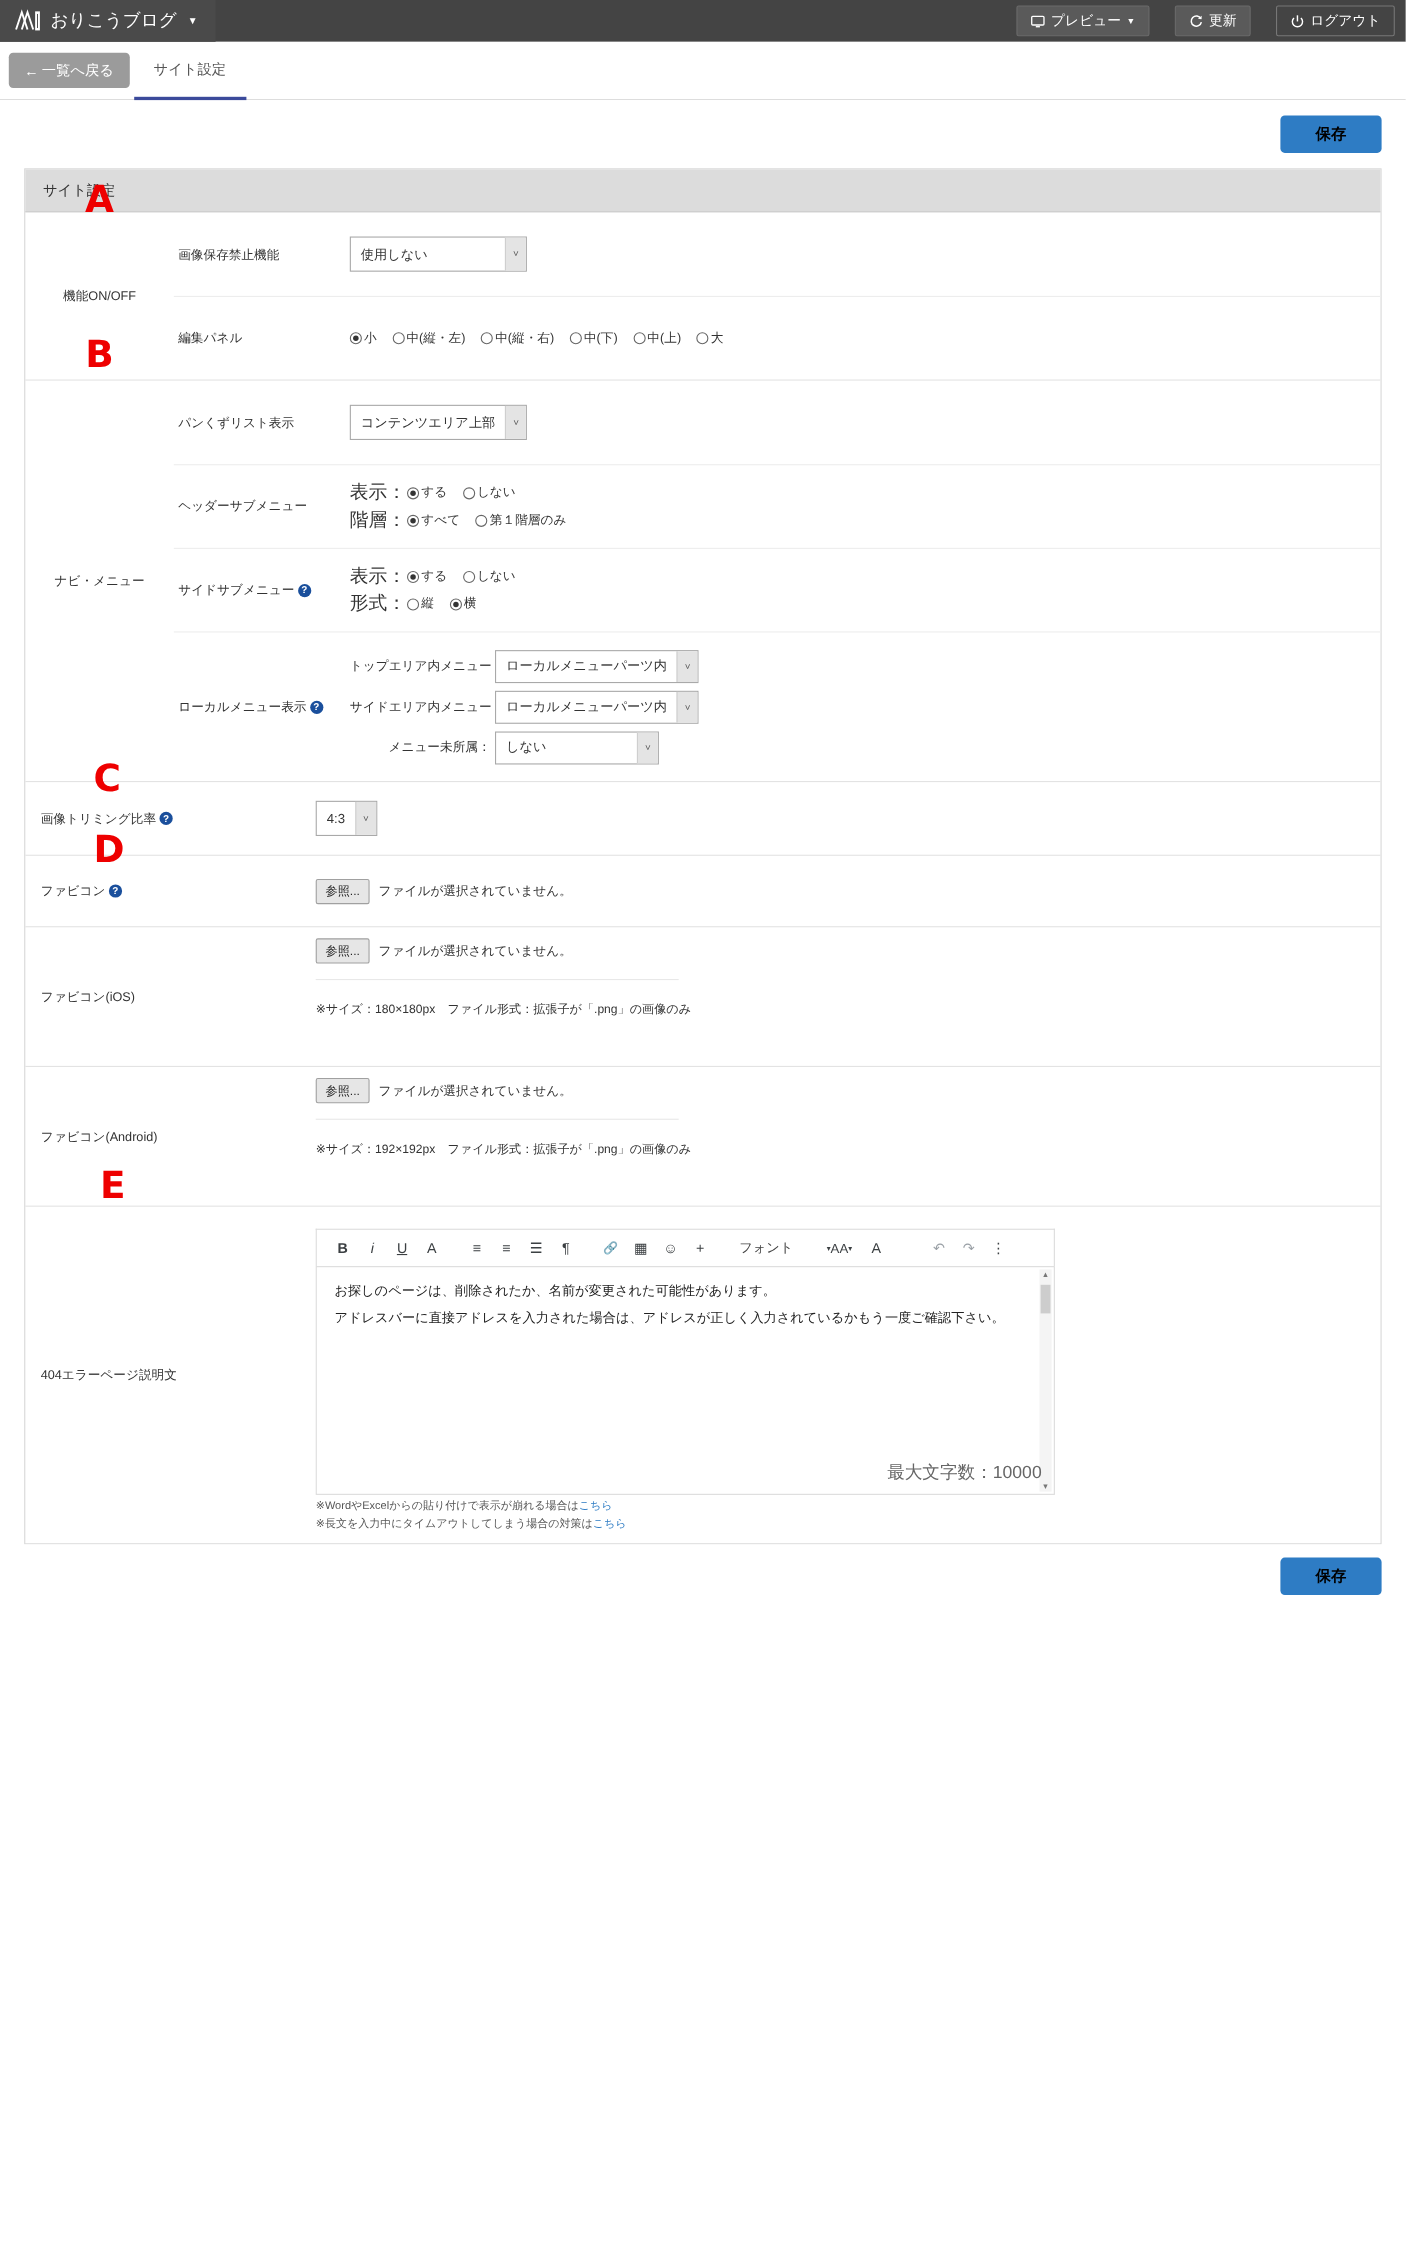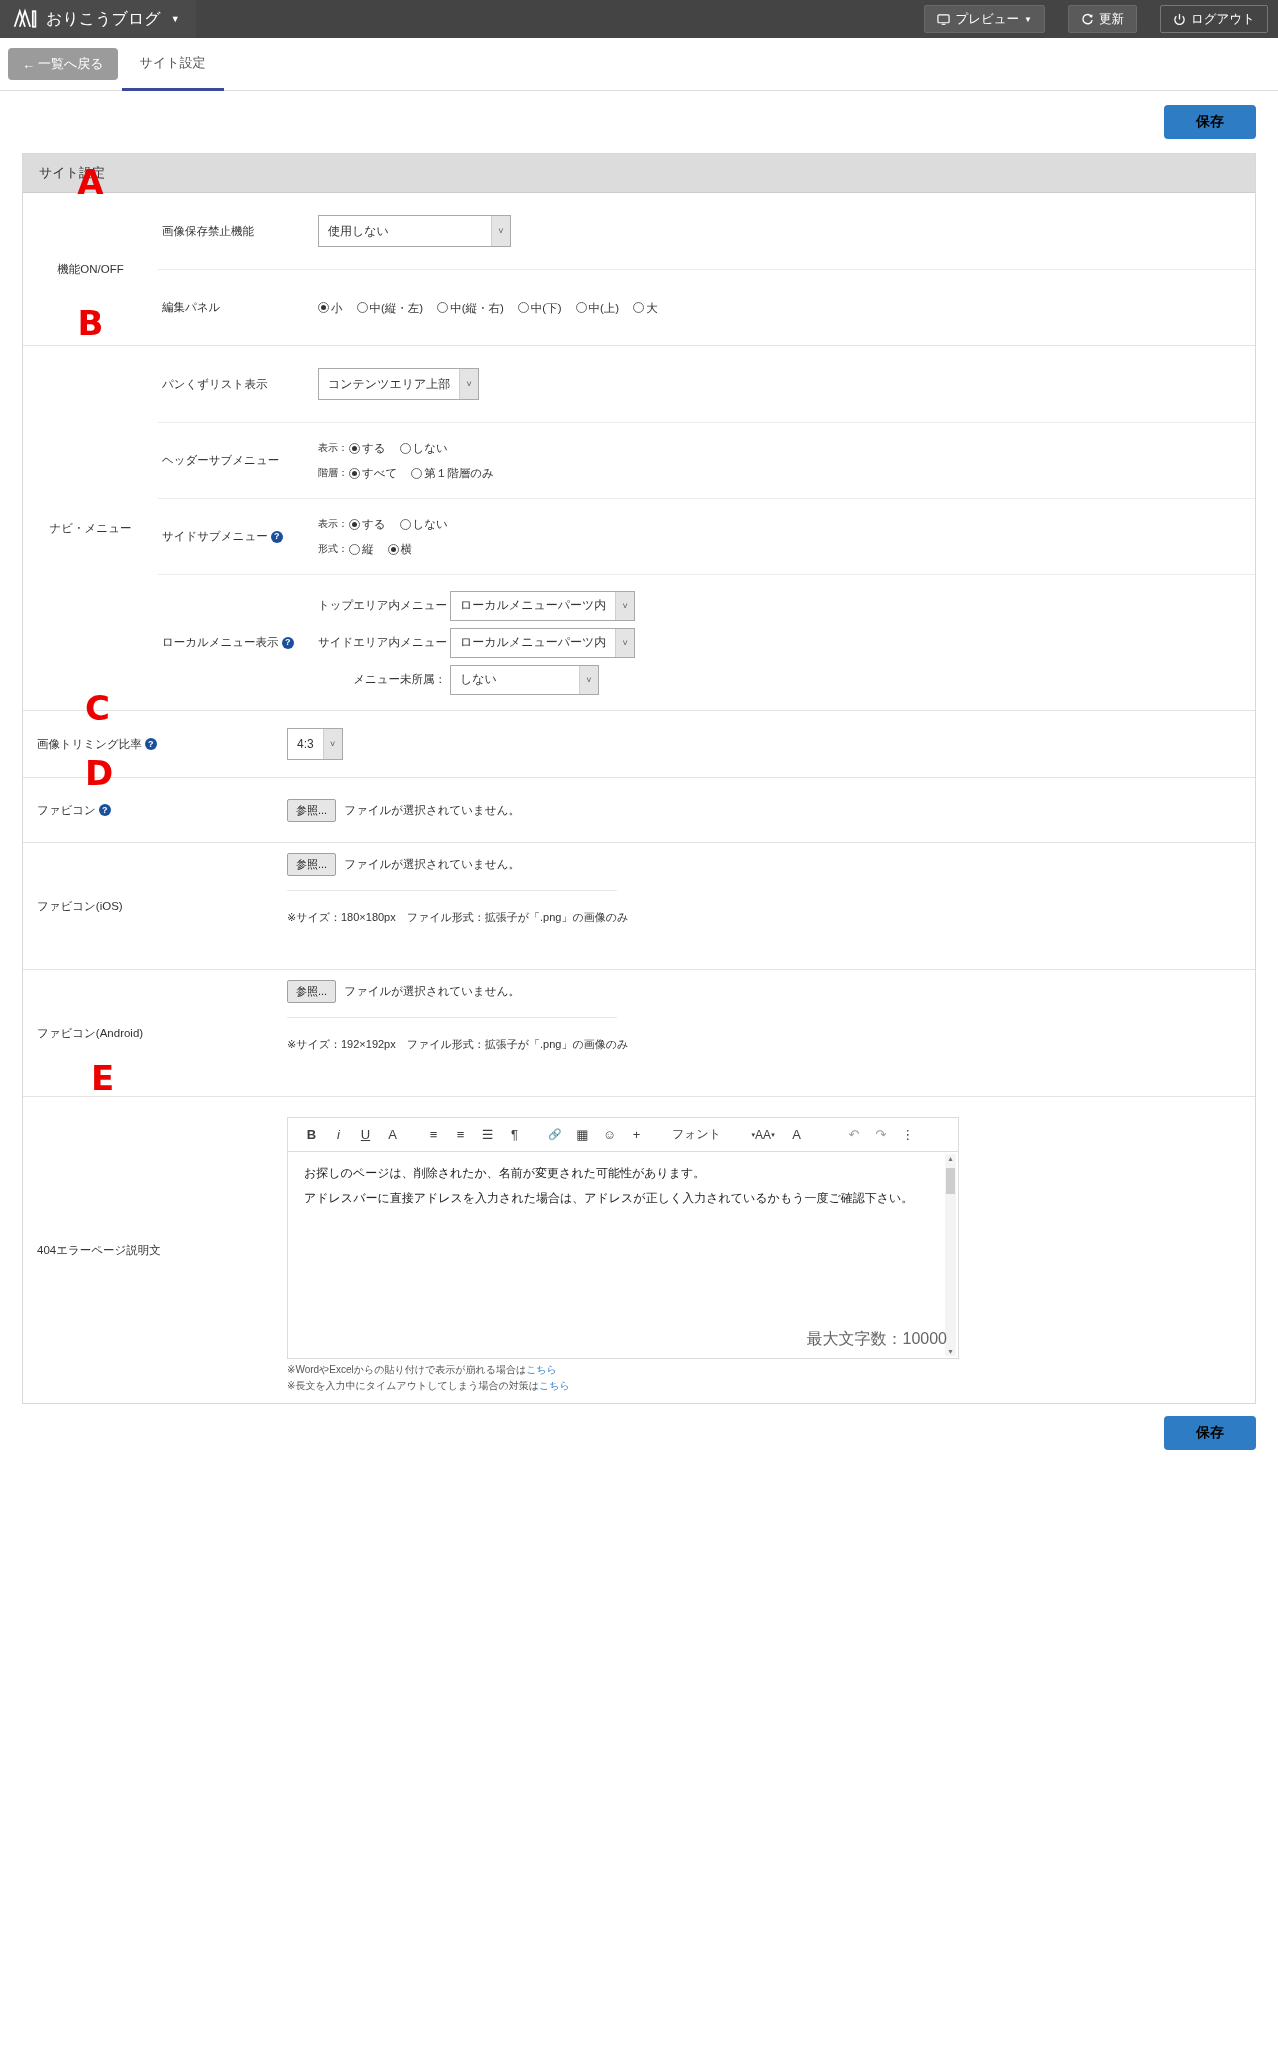--- a/index.html
+++ b/index.html
@@ -89,21 +89,21 @@
   .help {
     display: inline-flex; align-items: center; justify-content: center;
     width: 12px; height: 12px; border-radius: 50%;
     background: #1a4f9c; color: #fff; font-size: 9px; font-weight: bold;
     cursor: pointer; line-height: 1;
   }
 
   
   .radio-line { display: flex; align-items: center; flex-wrap: wrap; gap: 0; line-height: 22px; }
   .radio-line + .radio-line { margin-top: 3px; }
-  .prefix { font-size: 10px; margin-right: 1px; }
+  .prefix { font-size: 17px; margin-right: 1px; }
   .radio-opt { display: inline-flex; align-items: center; font-size: 11.5px; cursor: pointer; margin-right: 14px; }
   .rd {
     width: 11px; height: 11px; border: 1px solid #666; border-radius: 50%;
     display: inline-block; margin-right: 2px; background: #fff; position: relative; flex: 0 0 auto;
   }
   .rd.on::after {
     content: ""; position: absolute; left: 2px; top: 2px;
     width: 5px; height: 5px; border-radius: 50%; background: #333;
   }
 
@@ -243,21 +243,21 @@
       <div class="group-label">
         <span class="marker" style="left:50%;transform:translateX(-50%);top:-28px;font-size:34px;">A</span>
         <span>機能ON/OFF</span>
       </div>
       <div class="group-rows">
 
 
         <div class="row">
           <div class="row-label">画像保存禁止機能</div>
           <div class="row-ctl">
-            <div class="sel sel-w-lg" style="height:32px;gap:32px;">
+            <div class="sel sel-w-lg" style="height:32px;">
               <span class="sel-txt" style="min-width:140px;">使用しない</span>
               <span class="sel-arw">˅</span>
             </div>
           </div>
         </div>
 
         <div class="row">
           <div class="row-label">編集パネル</div>
           <div class="row-ctl">
             <div class="radio-line">

